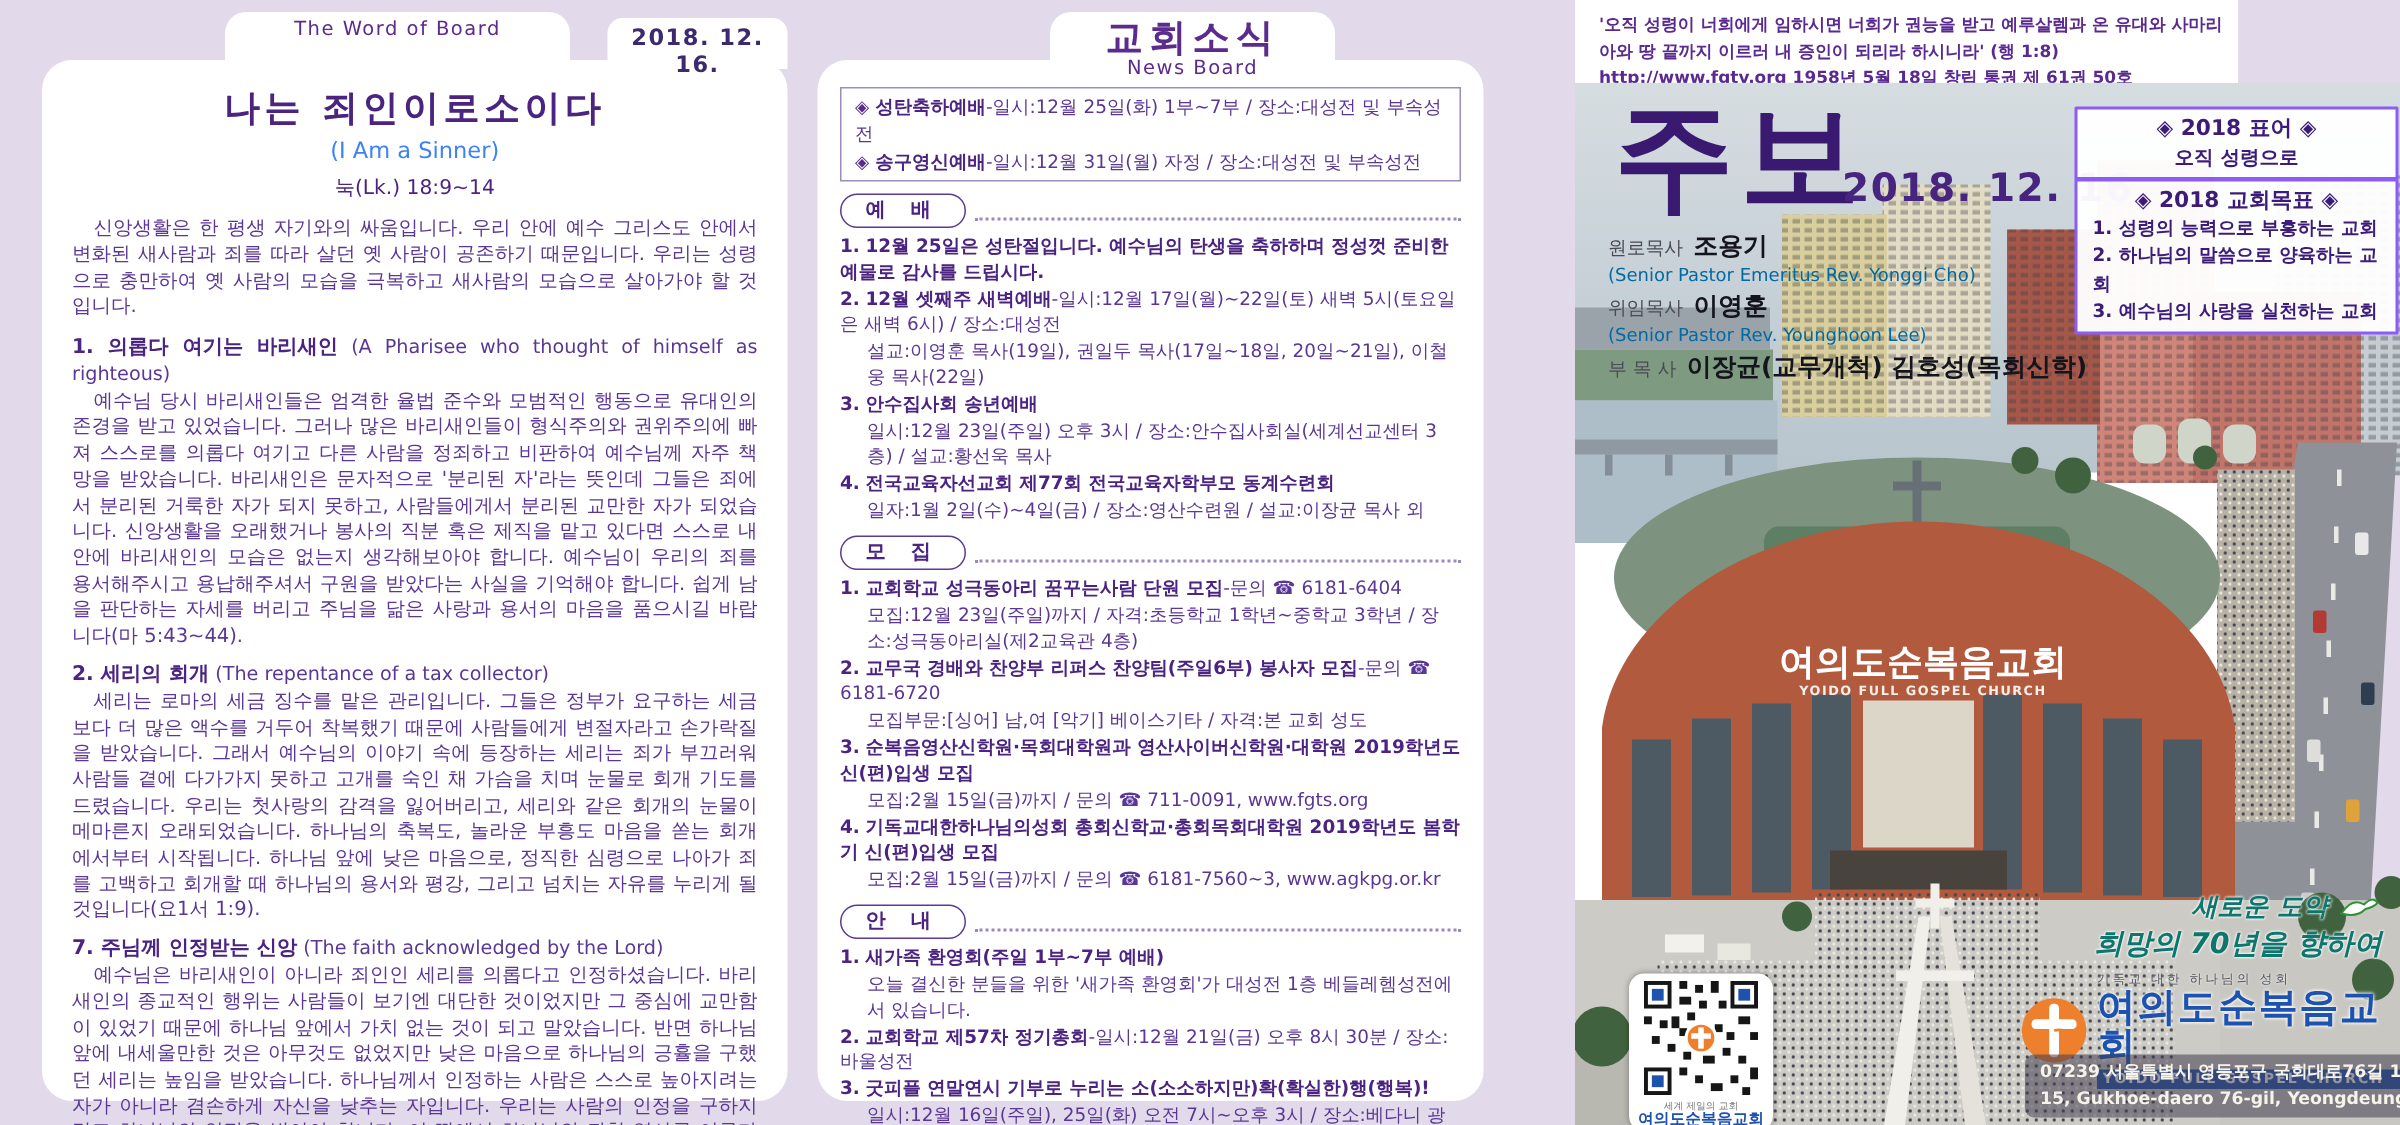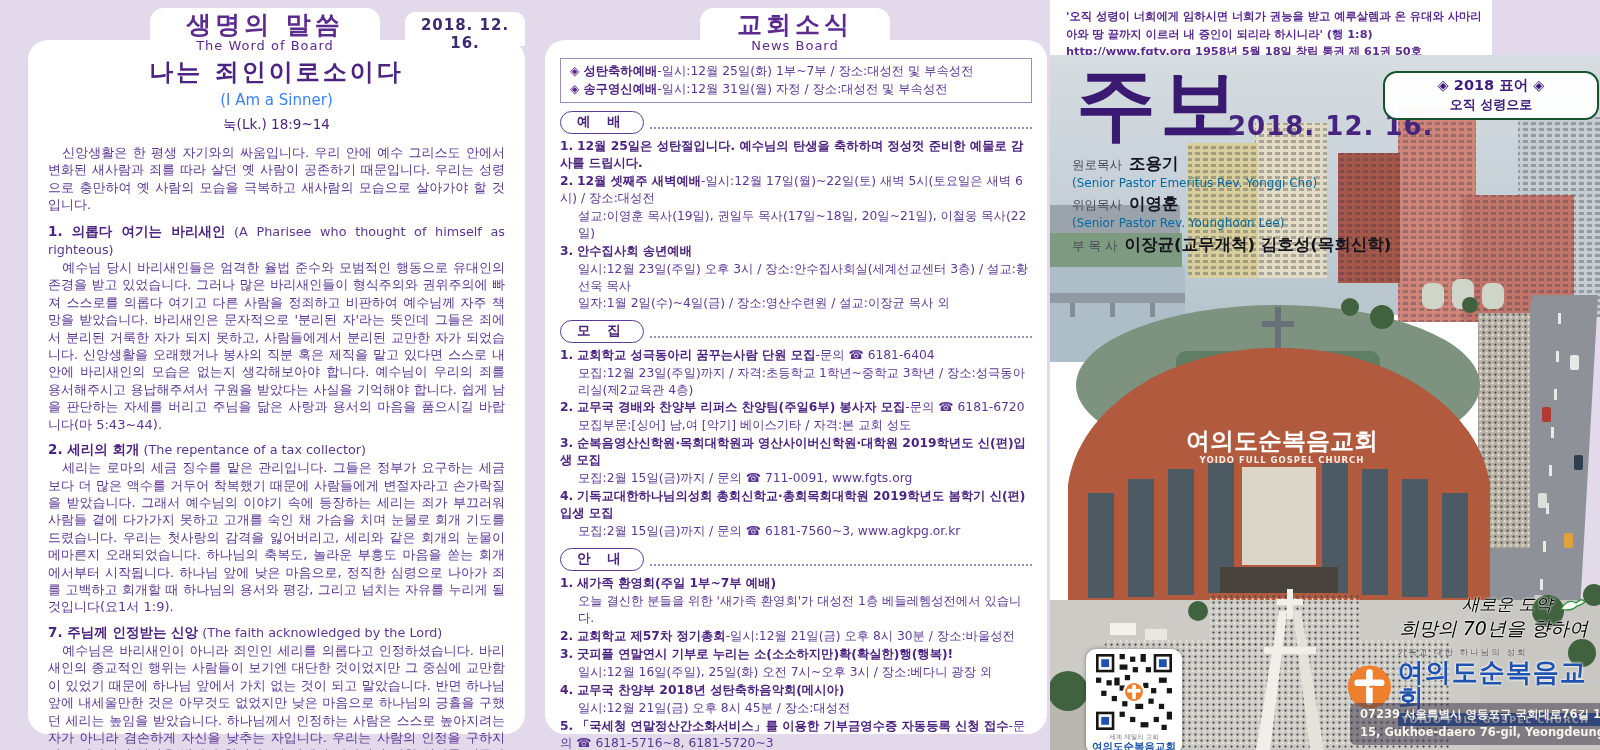--- a/index.html
+++ b/index.html
@@ -24,21 +24,21 @@
   .sermon-title-en{font-size:15px;color:#3b82f6;margin-top:3px;}
   .sermon-scripture{font-size:13.5px;color:#4b2380;margin-top:7px;}
   .sermon-body{margin:10px 20px 0 20px;color:#5a3795;font-size:13px;line-height:1.34;text-align:justify;}
   .s-intro{text-indent:1.1em;margin:0 0 8px 0;}
   .s-head{margin:7px 0 1px 0;color:#4b2380;font-size:13.5px;}
   .s-head b{font-weight:bold;}
   .s-head span{font-size:12.8px;color:#5a3795;}
   .s-body{text-indent:1.1em;margin:0;}
 
   
-  #news-card{left:545px;top:40px;width:502px;height:694px;}
+  #news-card{left:545px;top:40px;width:444px;height:694px;}
   #news-tab{left:700px;top:8px;width:190px;height:44px;padding-top:4px;}
   .news-content{padding:18px 15px 0 15px;color:#5a3795;font-size:12.3px;}
   .notice-box{border:1px solid #9c8cb8;padding:3px 9px;line-height:1.5;}
   .notice-line .bullet{color:#5b2b8e;margin-right:4px;}
   .notice-line b{color:#4b2380;}
   .sec-row{display:flex;align-items:flex-end;margin:8px 0 4px 0;}
   .sec-pill{border:1.6px solid #5a3a96;border-radius:13px;padding:1px 16px 2px 16px;font-weight:bold;color:#4b2380;font-size:13.5px;letter-spacing:6px;white-space:nowrap;}
   .sec-dots{flex:1;border-bottom:2px dotted #9a8ac0;margin:0 0 5px 6px;height:1px;}
   .item{line-height:1.38;margin:1px 0;}
   .item .inum{display:inline-block;width:17px;font-weight:bold;color:#4b2380;}
@@ -50,44 +50,43 @@
   .verse{padding:8px 10px 0 16px;font-size:11.3px;font-weight:bold;color:#5a2a90;line-height:1.55;}
   #photo{position:absolute;left:0;top:55px;width:550px;height:695px;overflow:hidden;}
   .ovl{position:absolute;}
   #masthead{left:26px;top:-4px;font-family:"DejaVu Serif","Liberation Serif",serif;font-size:80px;font-weight:bold;color:#3a1a70;letter-spacing:4px;}
   #photo-date{left:178px;top:56px;font-size:26px;font-weight:bold;color:#46247f;letter-spacing:1px;}
   #pastors{left:22px;top:96px;line-height:1.3;}
   .pastor-line{margin-top:2px;}
   .pastor-role{font-size:12.5px;color:#4a4a55;margin-right:7px;}
   .pastor-name{font-size:16.5px;font-weight:bold;color:#14141c;}
   .pastor-en{font-size:12px;color:#0369a1;margin:1px 0 2px 0;}
-  .infobox{position:absolute;left:333px;width:212px;background:rgba(255,255,255,0.96);border:2px solid #14532d;border-radius:14px;text-align:center;padding-bottom:4px;}
+  .infobox{position:absolute;left:333px;width:212px;background:rgba(255,255,255,0.96);border:2px solid #8b5cf6;border-radius:1px;text-align:center;padding-bottom:4px;}
   #motto-box{top:16px;}
   #goals-box{top:64px;}
   .infobox .ib-title{font-size:14.5px;font-weight:bold;color:#3c1c78;margin-top:3px;}
   #motto-text{font-size:13px;font-weight:bold;color:#3c1c78;margin-top:1px;}
   .goal-line{text-align:left;padding:0 10px;font-size:12.3px;font-weight:bold;color:#3c1c78;line-height:1.5;}
-  #slogan{right:12px;top:538px;text-align:right;color:#000000;font-weight:normal;font-style:italic;text-shadow:0 0 2px #fff,0 0 2px #fff;margin-left:36px;}
+  #slogan{right:12px;top:538px;text-align:right;color:#0f766e;font-weight:bold;font-style:italic;text-shadow:0 0 2px #fff,0 0 2px #fff;margin-left:36px;}
   #slogan .sl1{font-size:17px;}
   #slogan .sl2{font-size:19px;}
   #logo-row{left:296px;top:592px;display:flex;align-items:center;}
   .logo-text{margin-left:5px;}
   .logo-denom{font-size:8.5px;color:#55555f;letter-spacing:2px;text-shadow:0 0 2px #fff;}
   .logo-ko{font-size:26px;font-weight:bold;color:#1d53ae;letter-spacing:1px;line-height:1.0;text-shadow:0 0 2px #fff,0 0 3px #fff;}
   .logo-en{background:#1d53ae;color:#fff;font-size:9.3px;font-weight:bold;letter-spacing:1.4px;padding:1px 4px;margin-top:2px;white-space:nowrap;}
   #address{left:300px;top:648px;background:rgba(66,60,78,0.55);border-radius:6px;padding:3px 10px;color:#f6f3ea;font-size:11.5px;font-weight:bold;line-height:1.55;white-space:nowrap;}
   #qr-block{left:36px;top:594px;width:86px;background:#fff;border-radius:10px;padding:5px 5px 2px 5px;box-shadow:0 0 4px rgba(0,0,0,0.35);text-align:center;}
   .qr-cap-top{font-size:6.5px;color:#777;line-height:1;}
   .qr-cap{font-size:10.5px;font-weight:bold;color:#1d53ae;line-height:1.1;}
 </style>
 </head>
 <body>
 
 <div class="tab" id="left-tab">
-  <div class="tab-title">생명의 말씀</div>
   <div class="tab-sub">The Word of Board</div>
 </div>
 <div class="tab" id="date-tab">
   <div class="d">2018. 12. 16.</div>
 </div>
 <div class="card" id="left-card">
   <div class="sermon-head">
     <div class="sermon-title">나는 죄인이로소이다</div>
     <div class="sermon-title-en">(I Am a Sinner)</div>
     <div class="sermon-scripture">눅(Lk.) 18:9~14</div>
@@ -118,20 +117,21 @@
     <div id="news-sections">
         <div class="sec-row">
           <span class="sec-pill">예 배</span>
           <span class="sec-dots"></span>
         </div>
         <div class="item"><span class="inum">1.</span><b>12월 25일은 성탄절입니다. 예수님의 탄생을 축하하며 정성껏 준비한 예물로 감사를 드립시다.</b></div>
         <div class="item"><span class="inum">2.</span><b>12월 셋째주 새벽예배</b><span>-일시:12월 17일(월)~22일(토) 새벽 5시(토요일은 새벽 6시) / 장소:대성전</span></div>
         <div class="detail">설교:이영훈 목사(19일), 권일두 목사(17일~18일, 20일~21일), 이철웅 목사(22일)</div>
         <div class="item"><span class="inum">3.</span><b>안수집사회 송년예배</b></div>
         <div class="detail">일시:12월 23일(주일) 오후 3시 / 장소:안수집사회실(세계선교센터 3층) / 설교:황선욱 목사</div>
+        <div class="item"><span class="inum">4.</span><b>전국교육자선교회 제77회 전국교육자학부모 동계수련회</b></div>
         <div class="detail">일자:1월 2일(수)~4일(금) / 장소:영산수련원 / 설교:이장균 목사 외</div>
         <div class="sec-row">
           <span class="sec-pill">모 집</span>
           <span class="sec-dots"></span>
         </div>
         <div class="item"><span class="inum">1.</span><b>교회학교 성극동아리 꿈꾸는사람 단원 모집</b><span>-문의 ☎ 6181-6404</span></div>
         <div class="detail">모집:12월 23일(주일)까지 / 자격:초등학교 1학년~중학교 3학년 / 장소:성극동아리실(제2교육관 4층)</div>
         <div class="item"><span class="inum">2.</span><b>교무국 경배와 찬양부 리퍼스 찬양팀(주일6부) 봉사자 모집</b><span>-문의 ☎ 6181-6720</span></div>
         <div class="detail">모집부문:[싱어] 남,여 [악기] 베이스기타 / 자격:본 교회 성도</div>
         <div class="item"><span class="inum">3.</span><b>순복음영산신학원·목회대학원과 영산사이버신학원·대학원 2019학년도 신(편)입생 모집</b></div>
@@ -299,20 +299,28 @@
         <div class="pastor-line"><span class="pastor-role">원로목사</span><span class="pastor-name">조용기</span></div>
         <div class="pastor-en">(Senior Pastor Emeritus Rev. Yonggi Cho)</div>
         <div class="pastor-line"><span class="pastor-role">위임목사</span><span class="pastor-name">이영훈</span></div>
         <div class="pastor-en">(Senior Pastor Rev. Younghoon Lee)</div>
         <div class="pastor-line"><span class="pastor-role">부 목 사</span><span class="pastor-name">이장균(교무개척) 김호성(목회신학)</span></div>
       </div>
 
     <div class="infobox" id="motto-box">
       <div class="ib-title">◈ 2018 표어 ◈</div>
       <div id="motto-text">오직 성령으로</div>
+    </div>
+    <div class="infobox" id="goals-box">
+      <div class="ib-title">◈ 2018 교회목표 ◈</div>
+      <div id="goal-lines">
+          <div class="goal-line">1. 성령의 능력으로 부흥하는 교회</div>
+          <div class="goal-line">2. 하나님의 말씀으로 양육하는 교회</div>
+          <div class="goal-line">3. 예수님의 사랑을 실천하는 교회</div>
+        </div>
     </div>
 
     <div class="ovl" id="slogan">
       <div class="sl1"><span>새로운 도약</span>
         <svg width="30" height="18" viewBox="0 0 30 18" style="vertical-align:middle">
           <path d="M3 13 Q10 2 18 7 Q24 1 27 6 Q24 9 19 10 Q13 16 3 13 Z" fill="#ffffff" stroke="#2f9038" stroke-width="1.3"></path>
         </svg>
       </div>
       <div class="sl2">희망의 70년을 향하여</div>
     </div>

